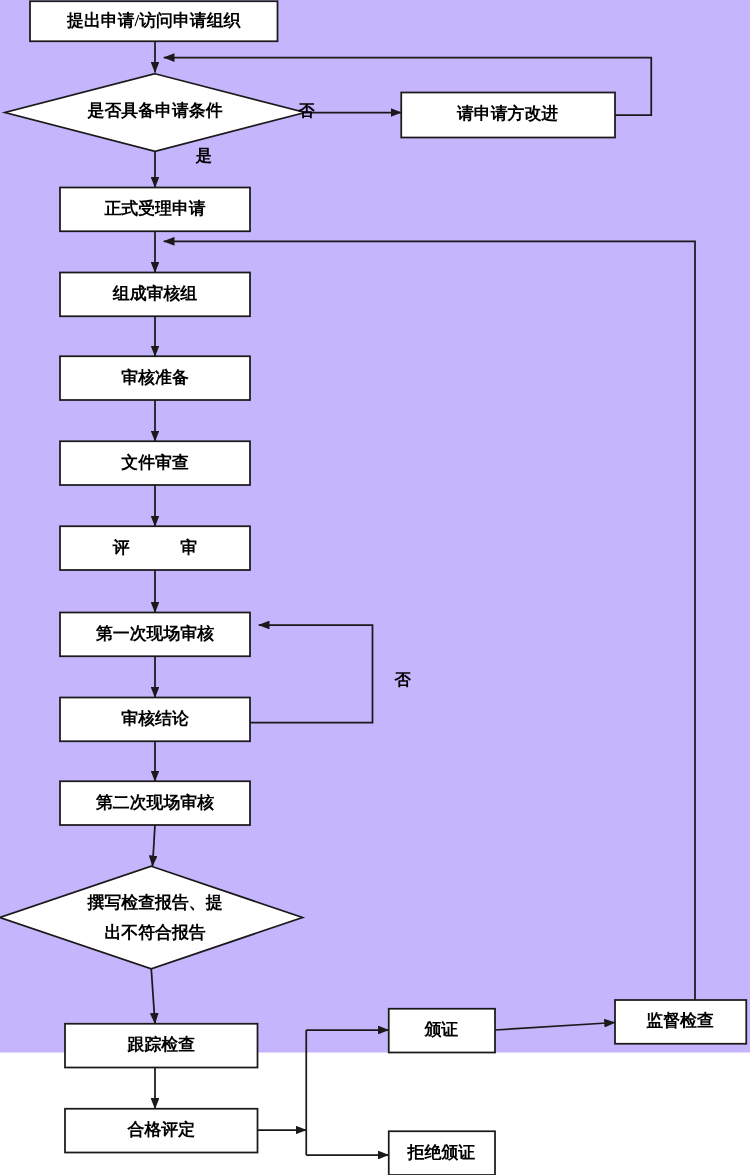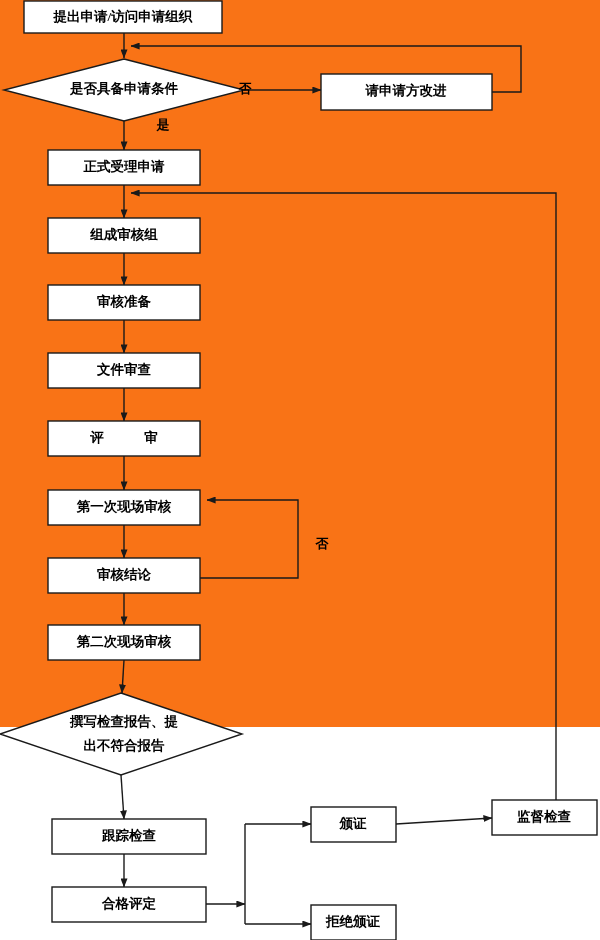--- a/index.html
+++ b/index.html
@@ -9,22 +9,22 @@
   }
   body {
     width: 600px;
     height: 940px;
     font-family: "Liberation Serif", "DejaVu Serif", serif;
     overflow: hidden;
   }
   #flowchart-root {
     position: relative;
     width: 600px;
-    height: 727px;
-    background: #f97316;
+    height: 842px;
+    background: #c4b5fd;
   }
   svg#flow-svg {
     position: absolute;
     left: 0;
     top: 0;
     width: 600px;
     height: 940px;
   }
   .node-box {
     fill: #ffffff;

